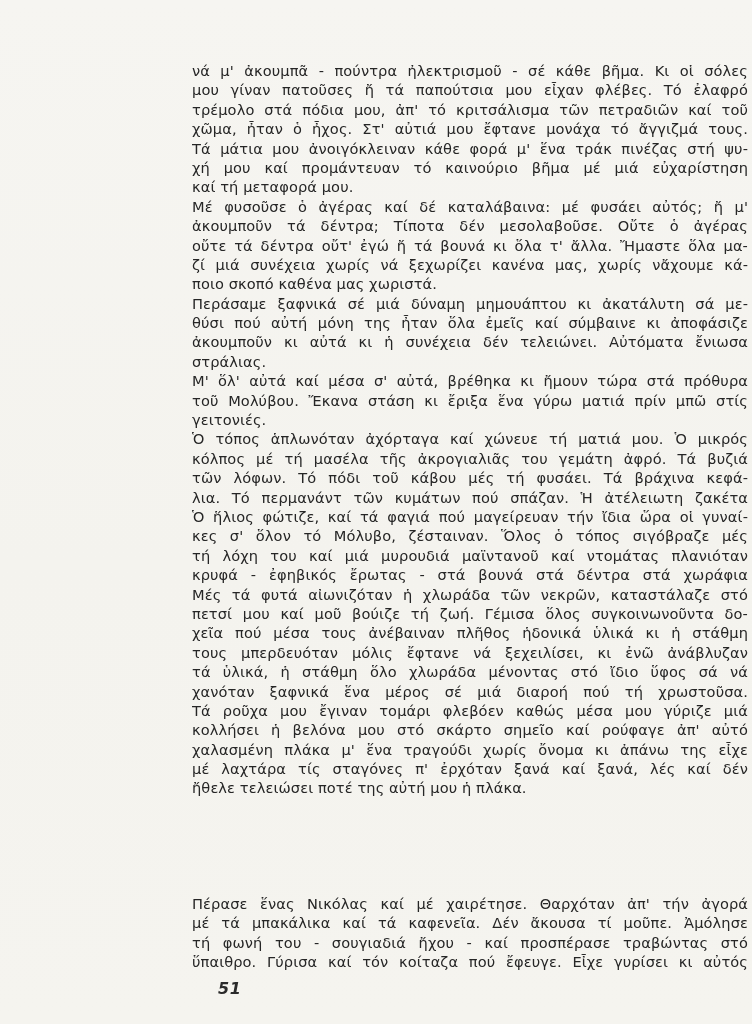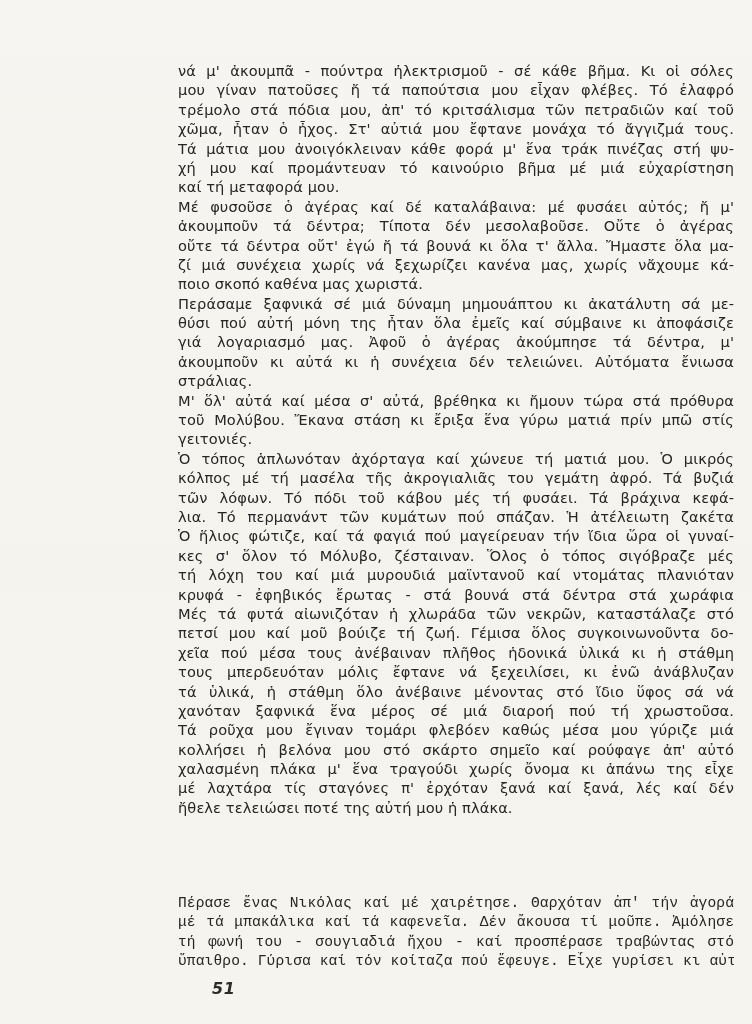--- a/index.html
+++ b/index.html
@@ -13,43 +13,43 @@
     height: 1024px;
     margin: 0 auto;
     background: #f5f4f0;
     background-image: linear-gradient(180deg, #f6f5f1 0%, #f4f3ee 55%, #f5f4ef 100%);
     overflow: hidden;
     font-family: "DejaVu Sans", sans-serif;
     color: #262626;
   }
   .text-block {
     position: absolute;
-    left: 178px;
+    left: 192px;
     width: 556px;
   }
   #main-block   { top: 61px; }
-  #bottom-block { top: 894px; font-family: Liberation Mono, monospace; }
+  #bottom-block { top: 894px; }
   .paragraph { margin: 0; padding: 0; }
   .line {
     font-size: 14.6px;
     line-height: 19.4px;
     height: 19.4px;
     letter-spacing: 0.1px;
     white-space: nowrap;
     overflow: hidden;
     text-align: justify;
     text-align-last: justify;
   }
   .line.end {
     text-align: center;
     text-align-last: left;
   }
   .page-number {
     position: absolute;
-    left: 212px;
+    left: 218px;
     top: 979px;
     font-size: 16px;
     font-style: italic;
     font-weight: 700;
     letter-spacing: 0.5px;
     color: #2b2b2b;
   }
 </style>
 </head>
 <body>
@@ -68,21 +68,20 @@
       <div class="paragraph">
         <div class="line">Μέ φυσοῦσε ὁ ἀγέρας καί δέ καταλάβαινα: μέ φυσάει αὐτός; ἤ μ'</div>
         <div class="line">ἀκουμποῦν τά δέντρα; Τίποτα δέν μεσολαβοῦσε. Οὔτε ὁ ἀγέρας</div>
         <div class="line">οὔτε τά δέντρα οὔτ' ἐγώ ἤ τά βουνά κι ὅλα τ' ἄλλα. Ἤμαστε ὅλα μα-</div>
         <div class="line">ζί μιά συνέχεια χωρίς νά ξεχωρίζει κανένα μας, χωρίς νἄχουμε κά-</div>
         <div class="line end">ποιο σκοπό καθένα μας χωριστά.</div>
       </div>
       <div class="paragraph">
         <div class="line">Περάσαμε ξαφνικά σέ μιά δύναμη μημουάπτου κι ἀκατάλυτη σά με-</div>
         <div class="line">θύσι πού αὐτή μόνη της ἦταν ὅλα ἐμεῖς καί σύμβαινε κι ἀποφάσιζε</div>
-        <div class="line">γιά λογαριασμό μας. Ἀφοῦ ὁ ἀγέρας ἀκούμπησε τά δέντρα, μ'</div>
         <div class="line">ἀκουμποῦν κι αὐτά κι ἡ συνέχεια δέν τελειώνει. Αὐτόματα ἔνιωσα</div>
         <div class="line end">στράλιας.</div>
       </div>
       <div class="paragraph">
         <div class="line">Μ' ὅλ' αὐτά καί μέσα σ' αὐτά, βρέθηκα κι ἤμουν τώρα στά πρόθυρα</div>
         <div class="line">τοῦ Μολύβου. Ἔκανα στάση κι ἔριξα ἕνα γύρω ματιά πρίν μπῶ στίς</div>
         <div class="line end">γειτονιές.</div>
       </div>
       <div class="paragraph">
         <div class="line">Ὁ τόπος ἁπλωνόταν ἀχόρταγα καί χώνευε τή ματιά μου. Ὁ μικρός</div>
@@ -90,21 +89,21 @@
         <div class="line">τῶν λόφων. Τό πόδι τοῦ κάβου μές τή φυσάει. Τά βράχινα κεφά-</div>
         <div class="line">λια. Τό περμανάντ τῶν κυμάτων πού σπάζαν. Ἡ ἀτέλειωτη ζακέτα</div>
         <div class="line">Ὁ ἥλιος φώτιζε, καί τά φαγιά πού μαγείρευαν τήν ἴδια ὥρα οἱ γυναί-</div>
         <div class="line">κες σ' ὅλον τό Μόλυβο, ζέσταιναν. Ὅλος ὁ τόπος σιγόβραζε μές</div>
         <div class="line">τή λόχη του καί μιά μυρουδιά μαϊντανοῦ καί ντομάτας πλανιόταν</div>
         <div class="line">κρυφά - ἐφηβικός ἔρωτας - στά βουνά στά δέντρα στά χωράφια</div>
         <div class="line">Μές τά φυτά αἰωνιζόταν ἡ χλωράδα τῶν νεκρῶν, καταστάλαζε στό</div>
         <div class="line">πετσί μου καί μοῦ βούιζε τή ζωή. Γέμισα ὅλος συγκοινωνοῦντα δο-</div>
         <div class="line">χεῖα πού μέσα τους ἀνέβαιναν πλῆθος ἡδονικά ὑλικά κι ἡ στάθμη</div>
         <div class="line">τους μπερδευόταν μόλις ἔφτανε νά ξεχειλίσει, κι ἐνῶ ἀνάβλυζαν</div>
-        <div class="line">τά ὑλικά, ἡ στάθμη ὅλο ἀνέβαινε μένοντας στό ἴδιο ὕφος σά νά</div>
+        <div class="line">τά ὑλικά, ἡ στάθμη ὅλο χλωράδα μένοντας στό ἴδιο ὕφος σά νά</div>
         <div class="line">χανόταν ξαφνικά ἕνα μέρος σέ μιά διαροή πού τή χρωστοῦσα.</div>
         <div class="line">Τά ροῦχα μου ἔγιναν τομάρι φλεβόεν καθώς μέσα μου γύριζε μιά</div>
         <div class="line">κολλήσει ἡ βελόνα μου στό σκάρτο σημεῖο καί ρούφαγε ἀπ' αὐτό</div>
         <div class="line">χαλασμένη πλάκα μ' ἕνα τραγούδι χωρίς ὄνομα κι ἀπάνω της εἶχε</div>
         <div class="line">μέ λαχτάρα τίς σταγόνες π' ἐρχόταν ξανά καί ξανά, λές καί δέν</div>
         <div class="line end">ἤθελε τελειώσει ποτέ της αὐτή μου ἡ πλάκα.</div>
       </div>
     </div>
   <div class="text-block" id="bottom-block">
       <div class="paragraph">

